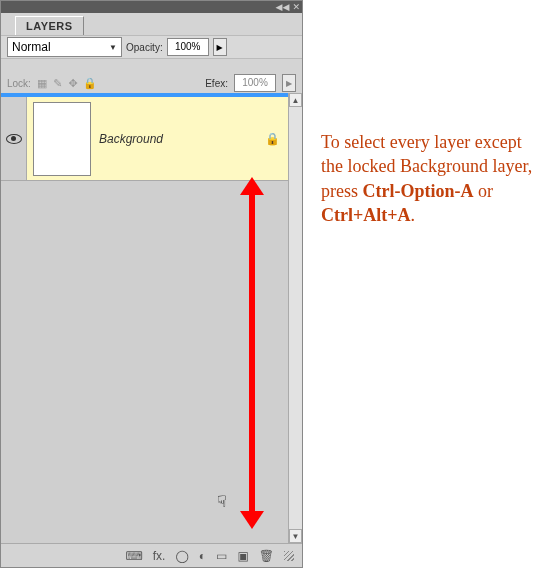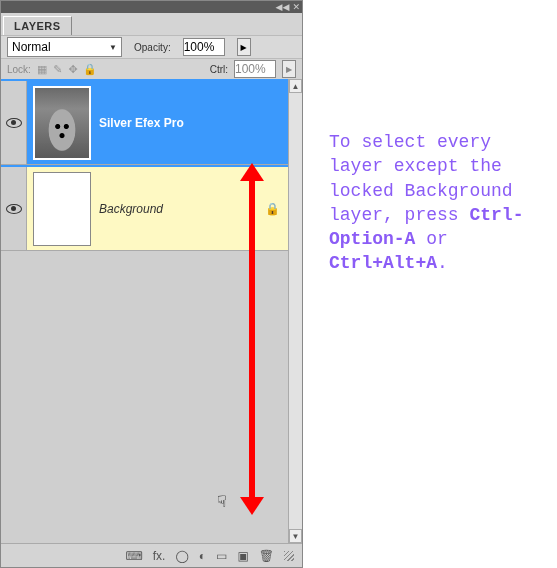--- a/index.html
+++ b/index.html
@@ -38,29 +38,29 @@
   }
   .tab {
     background: #d4d4d4;
     border-top: 1px solid #fff;
     border-left: 1px solid #fff;
     border-right: 1px solid #888;
     padding: 3px 10px;
     font-size: 11px;
     font-weight: bold;
     color: #333;
-    margin-left: 2px;
+    margin-left: 14px;
     letter-spacing: 0.5px;
   }
   .options-row {
     height: 24px;
     display: flex;
     align-items: center;
     padding: 0 6px;
-    gap: 12px;
+    gap: 4px;
     border-top: 1px solid #bbb;
     border-bottom: 1px solid #bbb;
     background: #d9d9d9;
   }
   .blend-select {
     width: 115px;
     height: 20px;
     border: 1px solid #888;
     background: #fff;
     display: flex;
@@ -69,39 +69,41 @@
     padding: 0 4px;
     font-size: 12px;
   }
   .blend-select .tri { font-size: 8px; color: #333; }
   .lbl { font-size: 10px; color: #333; }
   .pct-box {
     width: 42px;
     height: 18px;
     border: 1px solid #888;
     background: #fff;
-    font-size: 12px;
+    text-align: center;
+    font-size: 10px;
     line-height: 16px;
   }
   .arrow-btn {
     width: 14px; height: 18px;
     border: 1px solid #888;
     background: #eaeaea;
     font-size: 8px;
     display: flex; align-items: center; justify-content: center;
   }
   .lock-row {
     height: 20px;
     display: flex;
     align-items: center;
     padding: 0 6px;
     gap: 6px;
     font-size: 10px;
     color: #888;
     background: #d4d4d4;
+    margin-top: 14px;
   }
   .lock-icons { display: flex; gap: 6px; color: #999; font-size: 11px; }
   .spacer { flex: 1; }
   .layer-list {
     flex: 1;
     background: #cfcfcf;
     position: relative;
     overflow: hidden;
   }
   .scroll-track {
@@ -212,24 +214,24 @@
     padding: 0 8px;
     color: #555;
     font-size: 12px;
   }
   .footer .resize {
     width: 10px; height: 10px;
     background: repeating-linear-gradient(135deg,#888 0 1px,transparent 1px 3px);
   }
   .instruction {
     flex: 1;
-    padding: 130px 16px 0 26px;
-    font-family: Liberation Mono, monospace;
+    padding: 130px 16px 0 18px;
+    font-family: Liberation Serif, serif;
     font-size: 18px;
-    color: #8b5cf6;
+    color: #c2410c;
     line-height: 1.35;
   }
   .instruction b { font-weight: bold; }
   .sel-arrow {
     position: absolute;
     left: 248px;
     top: 100px;
     width: 6px;
     height: 320px;
     background: #ff0000;
@@ -279,39 +281,30 @@
 
     <div class="lock-row">
       <span>Lock:</span>
       <div class="lock-icons">
         <span>▦</span>
         <span>✎</span>
         <span>✥</span>
         <span>🔒</span>
       </div>
       <div class="spacer"></div>
-      <span class="lbl" style="color:#333">Ctrl:</span>
+      <span class="lbl" style="color:#333">Efex:</span>
       <div class="pct-box">100%</div>
       <div class="arrow-btn">▶</div>
     </div>
 
     <div class="layer-list">
       <div class="layers-inner">
 
         <div class="selected-block">
 
-          <div class="layer-row">
-            <div class="vis-col">
-                <div class="eye"></div>
-              </div>
-            <div class="thumb bw">
-                <div class="dog"></div>
-              </div>
-            <div class="layer-name">Silver Efex Pro</div>
-          </div>
 
 
 
 
         </div>
 
         <div class="layer-row unselected">
           <div class="vis-col">
               <div class="eye"></div>
             </div>

